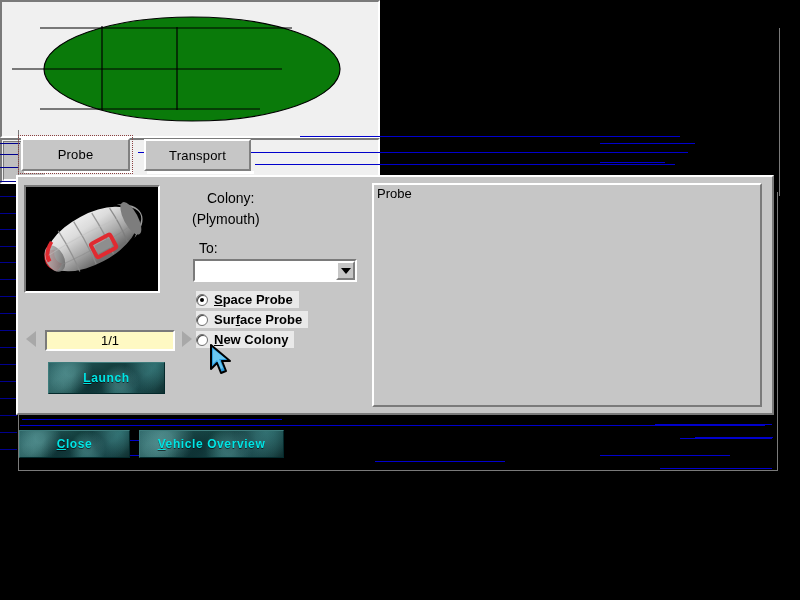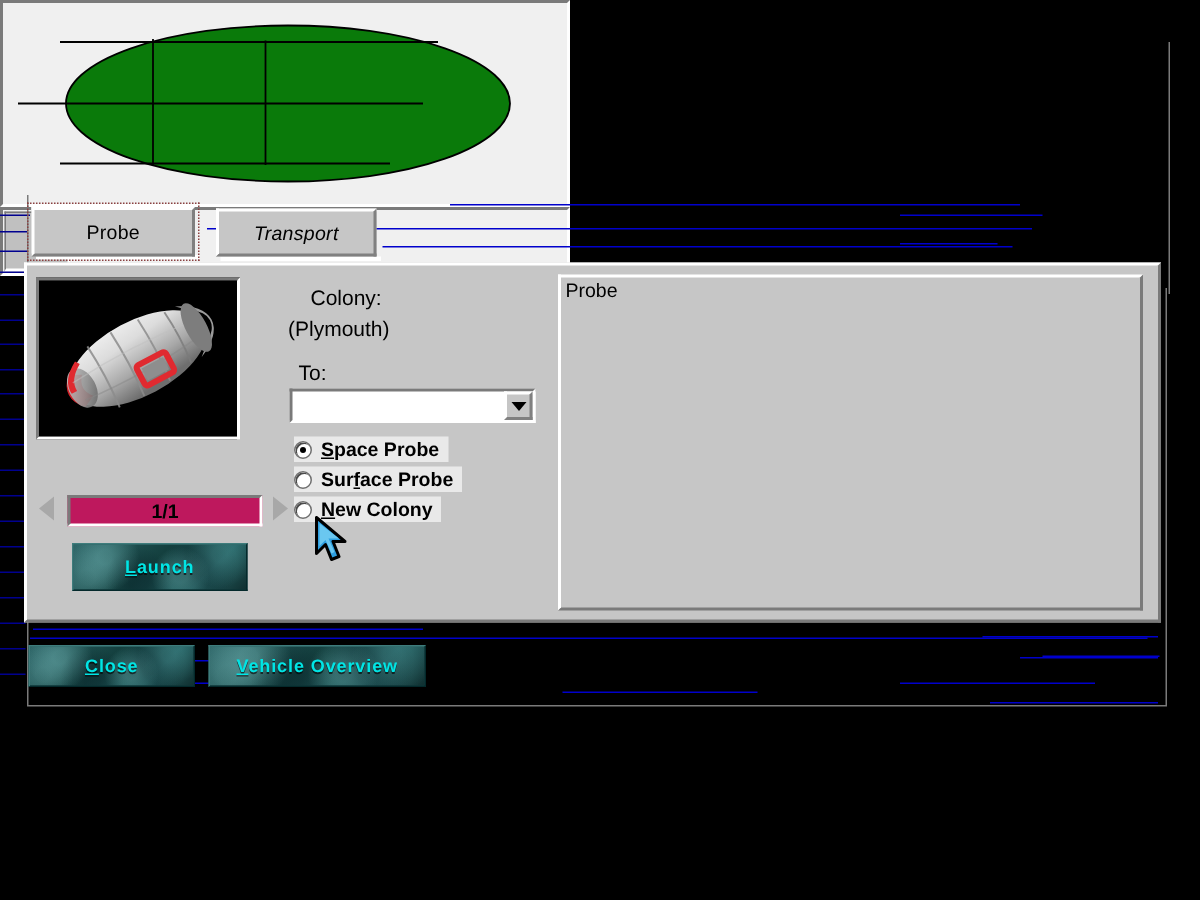--- a/index.html
+++ b/index.html
@@ -166,27 +166,27 @@
     border-top: 8px solid transparent;
     border-bottom: 8px solid transparent;
     border-left: 10px solid #a8a8a8;
   }
   .nav-arrow-wrap {
     position: absolute;
     display: flex; align-items: center; justify-content: center;
   }
   .page-field {
     position: absolute;
-    background: #be185d;
+    background: #fef9c3;
     border-top: 2px solid #7a7a7a;
     border-left: 2px solid #7a7a7a;
     border-right: 2px solid #ffffff;
     border-bottom: 2px solid #ffffff;
     display: flex; align-items: center; justify-content: center;
-    font-size: 13px; color: #000000; font-weight: bold;
+    font-size: 13px; color: #000000;
   }
 
   
   .tbtn {
     position: absolute;
     display: flex;
     align-items: center;
     justify-content: center;
     color: #00e5e5;
     font-size: 12px;
@@ -271,21 +271,21 @@
   <div class="edge-line" style="left:18px; top:130px; width:1px; height:340px;"></div>
   <div class="edge-line" style="left:18px; top:470px; width:760px; height:1px;"></div>
   <div class="edge-line" style="left:777px; top:192px; width:1px; height:278px;"></div>
 
   <div class="tab-shadow" style="left:24px; top:170px; width:109px; height:3px;"></div>
   <div class="tab focused" style="left:21px; top:138px; width:109px; height:33px;">
     <span>Probe</span>
   </div>
 
   <div class="tab-shadow" style="left:147px; top:171px; width:107px; height:3px;"></div>
-  <div class="tab" style="left:144px; top:139px; width:107px; height:32px;font-style:italic;">
+  <div class="tab" style="left:144px; top:139px; width:107px; height:32px;">
     <span>Transport</span>
   </div>
 
   <div class="panel" style="left:16px; top:175px; width:758px; height:240px;"></div>
 
   <div class="thumb-frame" style="left:24px; top:185px; width:136px; height:108px;">
     <svg width="132" height="104" viewBox="0 0 132 104" style="display:block;">
       <defs>
         <linearGradient id="bodyG" x1="0" y1="0" x2="0.25" y2="1">
           <stop offset="0%" stop-color="#f2f2f2"></stop>

